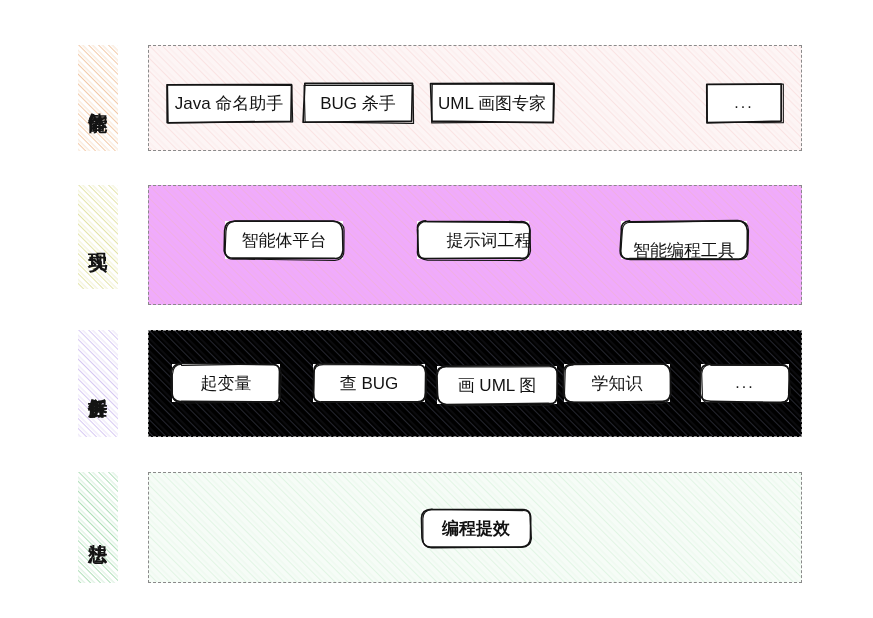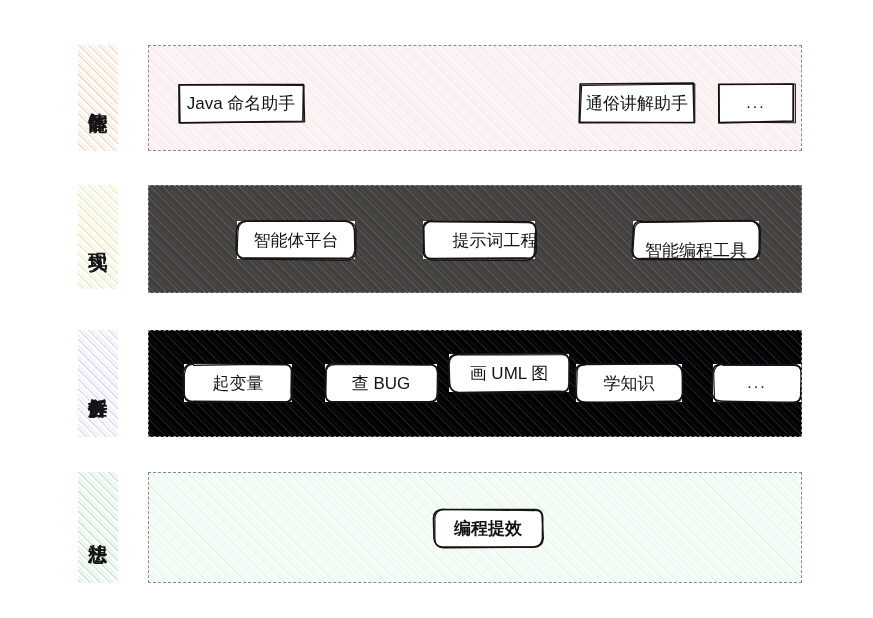--- a/index.html
+++ b/index.html
@@ -81,21 +81,20 @@
     align-items: center;
     justify-content: center;
     box-sizing: border-box;
     background: #ffffff;
     color: #121212;
     font-size: 17px;
     line-height: 1;
     white-space: nowrap;
     height: 38px;
     padding: 0 12px;
-    margin-left: 12px;
   }
   .node .sketch {
     position: absolute;
     left: -4px;
     top: -4px;
     width: calc(100% + 8px);
     height: calc(100% + 8px);
     pointer-events: none;
     overflow: visible;
   }
@@ -140,27 +139,35 @@
       </svg>
       <div class="band-inner">
         <div class="node abs" style="width: 124px; left: 18px; top: 38px;">
           <svg class="sketch" viewBox="0 0 132 46" width="132" height="46">
             <rect x="4" y="4" width="124" height="38" fill="#ffffff"></rect>
             <path d="M 4.270761450343189 4.784724212500604 L 128.52363402912096 4.478524757096788 L 127.93217074912143 41.2452577353433 L 4.905186591416219 42.844080186725634 Z" fill="none" stroke="#141414" stroke-width="1.7" stroke-linejoin="round" stroke-linecap="round"></path>
             <path d="M 3.9322779894258257 4.46707886188155 L 128.78645566745496 5.372000110858121 L 129.69153484191818 41.859077346329144 L 3.903705586890553 42.69781084323666 Z" fill="none" stroke="#141414" stroke-width="1.1" stroke-linejoin="round" stroke-linecap="round"></path>
           </svg>
           <span class="node-label">Java 命名助手</span>
         </div>
-        <div class="node abs" style="width: 114px; left: 419px; top: 38px;">
-          <svg class="sketch" viewBox="0 0 122 46" width="122" height="46">
-            <rect x="4" y="4" width="114" height="38" fill="#ffffff"></rect>
-            <path d="M 4.173256325592872 4.007227313964268 L 117.24809688338921 3.155199381758086 L 118.23057562763829 42.31765706598184 L 3.241537737935566 42.556298670874114 Z" fill="none" stroke="#141414" stroke-width="1.7" stroke-linejoin="round" stroke-linecap="round"></path>
-            <path d="M 5.608802498205939 5.4605634100784375 L 118.78314245982708 4.046480596157014 L 118.75500063640298 42.79035754247585 L 3.939632368129507 41.980315026701575 Z" fill="none" stroke="#141414" stroke-width="1.1" stroke-linejoin="round" stroke-linecap="round"></path>
-          </svg>
-          <span class="node-label">通俗讲解助手</span>
+        <div class="node abs" style="width: 108px; left: 155px; top: 38px;">
+          <svg class="sketch" viewBox="0 0 116 46" width="116" height="46">
+            <rect x="4" y="4" width="108" height="38" fill="#ffffff"></rect>
+            <path d="M 4.871593075721335 3.2588919878978713 L 112.44632500177079 3.361198938037827 L 111.64264950481832 41.154191637087706 L 3.124257764254817 42.22665880377249 Z" fill="none" stroke="#141414" stroke-width="1.7" stroke-linejoin="round" stroke-linecap="round"></path>
+            <path d="M 4.171772074849239 5.196079669029489 L 113.11690396129475 5.338642442919613 L 113.60088595233434 43.40757201982549 L 5.1125008469738535 41.86231626272775 Z" fill="none" stroke="#141414" stroke-width="1.1" stroke-linejoin="round" stroke-linecap="round"></path>
+          </svg>
+          <span class="node-label">BUG 杀手</span>
+        </div>
+        <div class="node abs" style="width: 122px; left: 282px; top: 38px;">
+          <svg class="sketch" viewBox="0 0 130 46" width="130" height="46">
+            <rect x="4" y="4" width="122" height="38" fill="#ffffff"></rect>
+            <path d="M 3.572424700214725 3.6330596509310693 L 126.79721091471016 3.3652480365313813 L 126.15671242229021 42.70944341498401 L 4.94700049250247 41.12419338229773 Z" fill="none" stroke="#141414" stroke-width="1.7" stroke-linejoin="round" stroke-linecap="round"></path>
+            <path d="M 5.25554662710314 3.9943956495003756 L 127.41115209830978 4.396377110735689 L 126.58513300453086 41.974710965214626 L 4.718933377074512 42.89455484200481 Z" fill="none" stroke="#141414" stroke-width="1.1" stroke-linejoin="round" stroke-linecap="round"></path>
+          </svg>
+          <span class="node-label">UML 画图专家</span>
         </div>
         <div class="node abs ellipsis" style="width: 76px; left: 557px; top: 38px;">
           <svg class="sketch" viewBox="0 0 84 46" width="84" height="46">
             <rect x="4" y="4" width="76" height="38" fill="#ffffff"></rect>
             <path d="M 4.774087950971018 4.381395090246292 L 79.17078779941461 4.151971146977493 L 79.12354650500862 41.105691298868365 L 4.936483406781444 42.9034742125559 Z" fill="none" stroke="#141414" stroke-width="1.7" stroke-linejoin="round" stroke-linecap="round"></path>
             <path d="M 4.967384028955076 4.4472747567097075 L 81.32592074939791 4.164007735398601 L 81.34893659125032 42.8128299598409 L 5.382418096779109 42.07218807946061 Z" fill="none" stroke="#141414" stroke-width="1.1" stroke-linejoin="round" stroke-linecap="round"></path>
           </svg>
           <span class="node-label">...</span>
         </div>
       </div>
@@ -170,40 +177,40 @@
         <defs>
           <pattern id="hatch2" width="7" height="7" patternUnits="userSpaceOnUse" patternTransform="rotate(-45)">
             <line x1="0" y1="0" x2="0" y2="7" stroke="#cfcf6a" stroke-width="1.4" opacity="0.85"></line>
             <line x1="3.15" y1="0" x2="3.15" y2="7" stroke="#cfcf6a" stroke-width="0.7" opacity="0.4675"></line>
           </pattern>
         </defs>
         <rect width="100%" height="100%" fill="url(#hatch2)"></rect>
       </svg>
       <div class="label-text">实现</div>
     </div>
-    <div class="band" style="top: 185px; height: 108px; background: #404040;">
+    <div class="band" style="top: 185px; height: 120px; background: #f0abfc;">
       <svg class="hatch" width="100%" height="100%" preserveAspectRatio="none">
         <defs>
           <pattern id="hatch3" width="9" height="9" patternUnits="userSpaceOnUse" patternTransform="rotate(-45)">
             <line x1="0" y1="0" x2="0" y2="9" stroke="#f0b98a" stroke-width="1.4" opacity="0.3"></line>
             <line x1="4.05" y1="0" x2="4.05" y2="9" stroke="#f0b98a" stroke-width="0.7" opacity="0.165"></line>
           </pattern>
         </defs>
         <rect width="100%" height="100%" fill="url(#hatch3)"></rect>
       </svg>
       <div class="band-inner">
         <div class="node abs" style="width: 118px; left: 76px; top: 35px;">
           <svg class="sketch" viewBox="0 0 126 46" width="126" height="46">
             <rect x="4" y="4" width="118" height="38" rx="9" ry="9" fill="#ffffff"></rect>
             <path d="M 13.35711639481928 4.050845325459188 L 112.06691325903726 4.031574954922113 Q 121.11235412362142 4.822812793484336 121.5800271513546 13.761373663745529 L 122.00529189154287 33.20155844742039 Q 121.09519896509367 42.56588268536883 113.1070908074533 41.380892229234284 L 13.09204417217618 41.17436147934029 Q 4.828867981666172 41.846915221585384 3.2325321913615483 33.726940188592735 L 3.6535521390864405 13.474114168353433 Q 4.116718090077265 4.6194078810370565 12.491086280551313 4.472073934144375 Z" fill="none" stroke="#141414" stroke-width="1.7" stroke-linejoin="round" stroke-linecap="round"></path>
             <path d="M 14.064701462357633 3.9612592697661646 L 113.62736898398836 4.271860707002627 Q 123.27710897690947 5.512630010425406 123.09458963928958 13.635562253364158 L 122.93023932030435 33.799209523643 Q 122.90148317862837 42.587153363571105 113.87495939779326 43.49420578556331 L 14.6914272555343 42.04437801846973 Q 5.024360928486269 43.66350168074179 4.149800670286548 34.6183779694924 L 4.998315907059385 14.175966168067403 Q 5.085254765132095 5.497418881229786 14.541373921228281 4.051711559389584 Z" fill="none" stroke="#141414" stroke-width="1.1" stroke-linejoin="round" stroke-linecap="round"></path>
           </svg>
           <span class="node-label">智能体平台</span>
         </div>
-        <div class="node abs" style="width: 112px; left: 262px; top: 35px; padding-left: 44px;">
+        <div class="node abs" style="width: 112px; left: 268px; top: 35px; padding-left: 44px;">
           <svg class="sketch" viewBox="0 0 120 46" width="120" height="46">
             <rect x="4" y="4" width="112" height="38" rx="9" ry="9" fill="#ffffff"></rect>
             <path d="M 12.05794801931267 4.425012995570438 L 106.62853705909967 4.766666007841316 Q 116.39405925336483 3.6307531121097285 116.84586227023782 13.354918647420089 L 115.69230792552341 33.019350600694004 Q 116.36763694347704 42.675037742417786 106.97337520165526 41.05705087185234 L 13.425990036537867 41.5305809023234 Q 3.4727823259415023 42.42576490406681 4.716742528261031 33.41942268673769 L 4.8102172025294125 13.147957098995315 Q 3.0831146359597867 4.347244277082963 12.533457195983948 3.7748176220454357 Z" fill="none" stroke="#141414" stroke-width="1.7" stroke-linejoin="round" stroke-linecap="round"></path>
             <path d="M 14.249339402373572 4.779366743997376 L 108.3695589191837 5.664104617486757 Q 116.43933669356133 4.929989493396128 117.09749718962587 13.55576282772504 L 117.53623401005112 33.91240240384936 Q 115.97650052314927 42.280700513921076 107.76992802066725 43.58627945861606 L 14.42096641136844 43.27076222962735 Q 5.633906818266915 42.05030953893453 5.480247244997996 33.88682402420641 L 4.211247670818701 12.933557078281211 Q 5.618048925030999 4.619043326735983 13.47349956064648 4.353809142347337 Z" fill="none" stroke="#141414" stroke-width="1.1" stroke-linejoin="round" stroke-linecap="round"></path>
           </svg>
           <span class="node-label">提示词工程</span>
         </div>
         <div class="node abs" style="width: 126px; left: 472px; top: 35px; align-items: flex-end;">
           <svg class="sketch" viewBox="0 0 134 46" width="134" height="46">
             <rect x="4" y="4" width="126" height="38" rx="9" ry="9" fill="#ffffff"></rect>
@@ -246,21 +253,21 @@
           <span class="node-label">起变量</span>
         </div>
         <div class="node abs" style="width: 112px; left: 164px; top: 33px;">
           <svg class="sketch" viewBox="0 0 120 46" width="120" height="46">
             <rect x="4" y="4" width="112" height="38" rx="9" ry="9" fill="#ffffff"></rect>
             <path d="M 12.144302963788762 3.691134058982662 L 107.4966515905441 4.875543201819781 Q 115.9261692408827 3.313914382580628 116.66688003317307 12.761749840114149 L 116.37654419007085 32.77770252261669 Q 116.50855064460009 42.521288872450256 107.24168930109204 41.796097755779556 L 12.329646682869479 41.96646028501748 Q 4.432910168814897 42.49214474029939 4.225885880541004 32.60301100041392 L 4.775298512785369 13.897923434641177 Q 4.319728386993393 3.3540121675953327 12.1007343977926 3.5339680543560386 Z" fill="none" stroke="#141414" stroke-width="1.7" stroke-linejoin="round" stroke-linecap="round"></path>
             <path d="M 14.076194179629066 4.770856321286809 L 107.97142723850972 4.427480447561238 Q 116.92651366045536 4.960074270288494 117.32518757650405 13.198783052130036 L 117.19390778306122 34.24163689678146 Q 116.83772454307774 42.68940300980555 107.13798089040814 42.53609496088983 L 12.957049810936232 42.33750159465126 Q 3.858975195888884 42.43564369892033 4.845843577848674 33.82963902995905 L 5.103431201564815 14.091357970815784 Q 4.709604335231522 4.604366278999656 14.25241229599454 4.634789443381498 Z" fill="none" stroke="#141414" stroke-width="1.1" stroke-linejoin="round" stroke-linecap="round"></path>
           </svg>
           <span class="node-label">查 BUG</span>
         </div>
-        <div class="node abs" style="width: 120px; left: 288px; top: 23px;">
+        <div class="node abs" style="width: 120px; left: 288px; top: 35px;">
           <svg class="sketch" viewBox="0 0 128 46" width="128" height="46">
             <rect x="4" y="4" width="120" height="38" rx="9" ry="9" fill="#ffffff"></rect>
             <path d="M 12.74513458916691 4.06530176448417 L 115.21196442896591 3.1645278573569504 Q 124.7617395140751 3.92117202322519 124.24883801992928 12.811550784465648 L 124.05822846936445 33.018605876419976 Q 124.37830770077571 42.9243319281723 115.21524026448151 41.29441497337279 L 13.547554049593188 42.5180411226433 Q 4.319428957099761 41.1017331958058 4.267695131347373 33.028384006479 L 3.3610123039740194 13.408097407854207 Q 3.6142337324862526 4.201902723848774 13.782236815305536 4.399785566958499 Z" fill="none" stroke="#141414" stroke-width="1.7" stroke-linejoin="round" stroke-linecap="round"></path>
             <path d="M 14.576076079218684 5.0106872087161465 L 116.24833941524771 4.741687727389712 Q 124.34575533889968 3.8611953258566536 124.29981804101254 13.552236032812965 L 124.28658509274786 33.112663945678 Q 124.28256147523996 42.15471402718905 115.46189132957342 43.20316649738381 L 14.440953696514924 43.625798428885545 Q 5.459738505636221 41.955910980750765 4.866957971927225 34.273406816191695 L 4.223021245176448 13.919421849152736 Q 4.476606881910286 5.137935627106547 14.078896749591873 4.524103439168122 Z" fill="none" stroke="#141414" stroke-width="1.1" stroke-linejoin="round" stroke-linecap="round"></path>
           </svg>
           <span class="node-label">画 UML 图</span>
         </div>
         <div class="node abs" style="width: 106px; left: 415px; top: 33px;">
           <svg class="sketch" viewBox="0 0 114 46" width="114" height="46">
             <rect x="4" y="4" width="106" height="38" rx="9" ry="9" fill="#ffffff"></rect>

